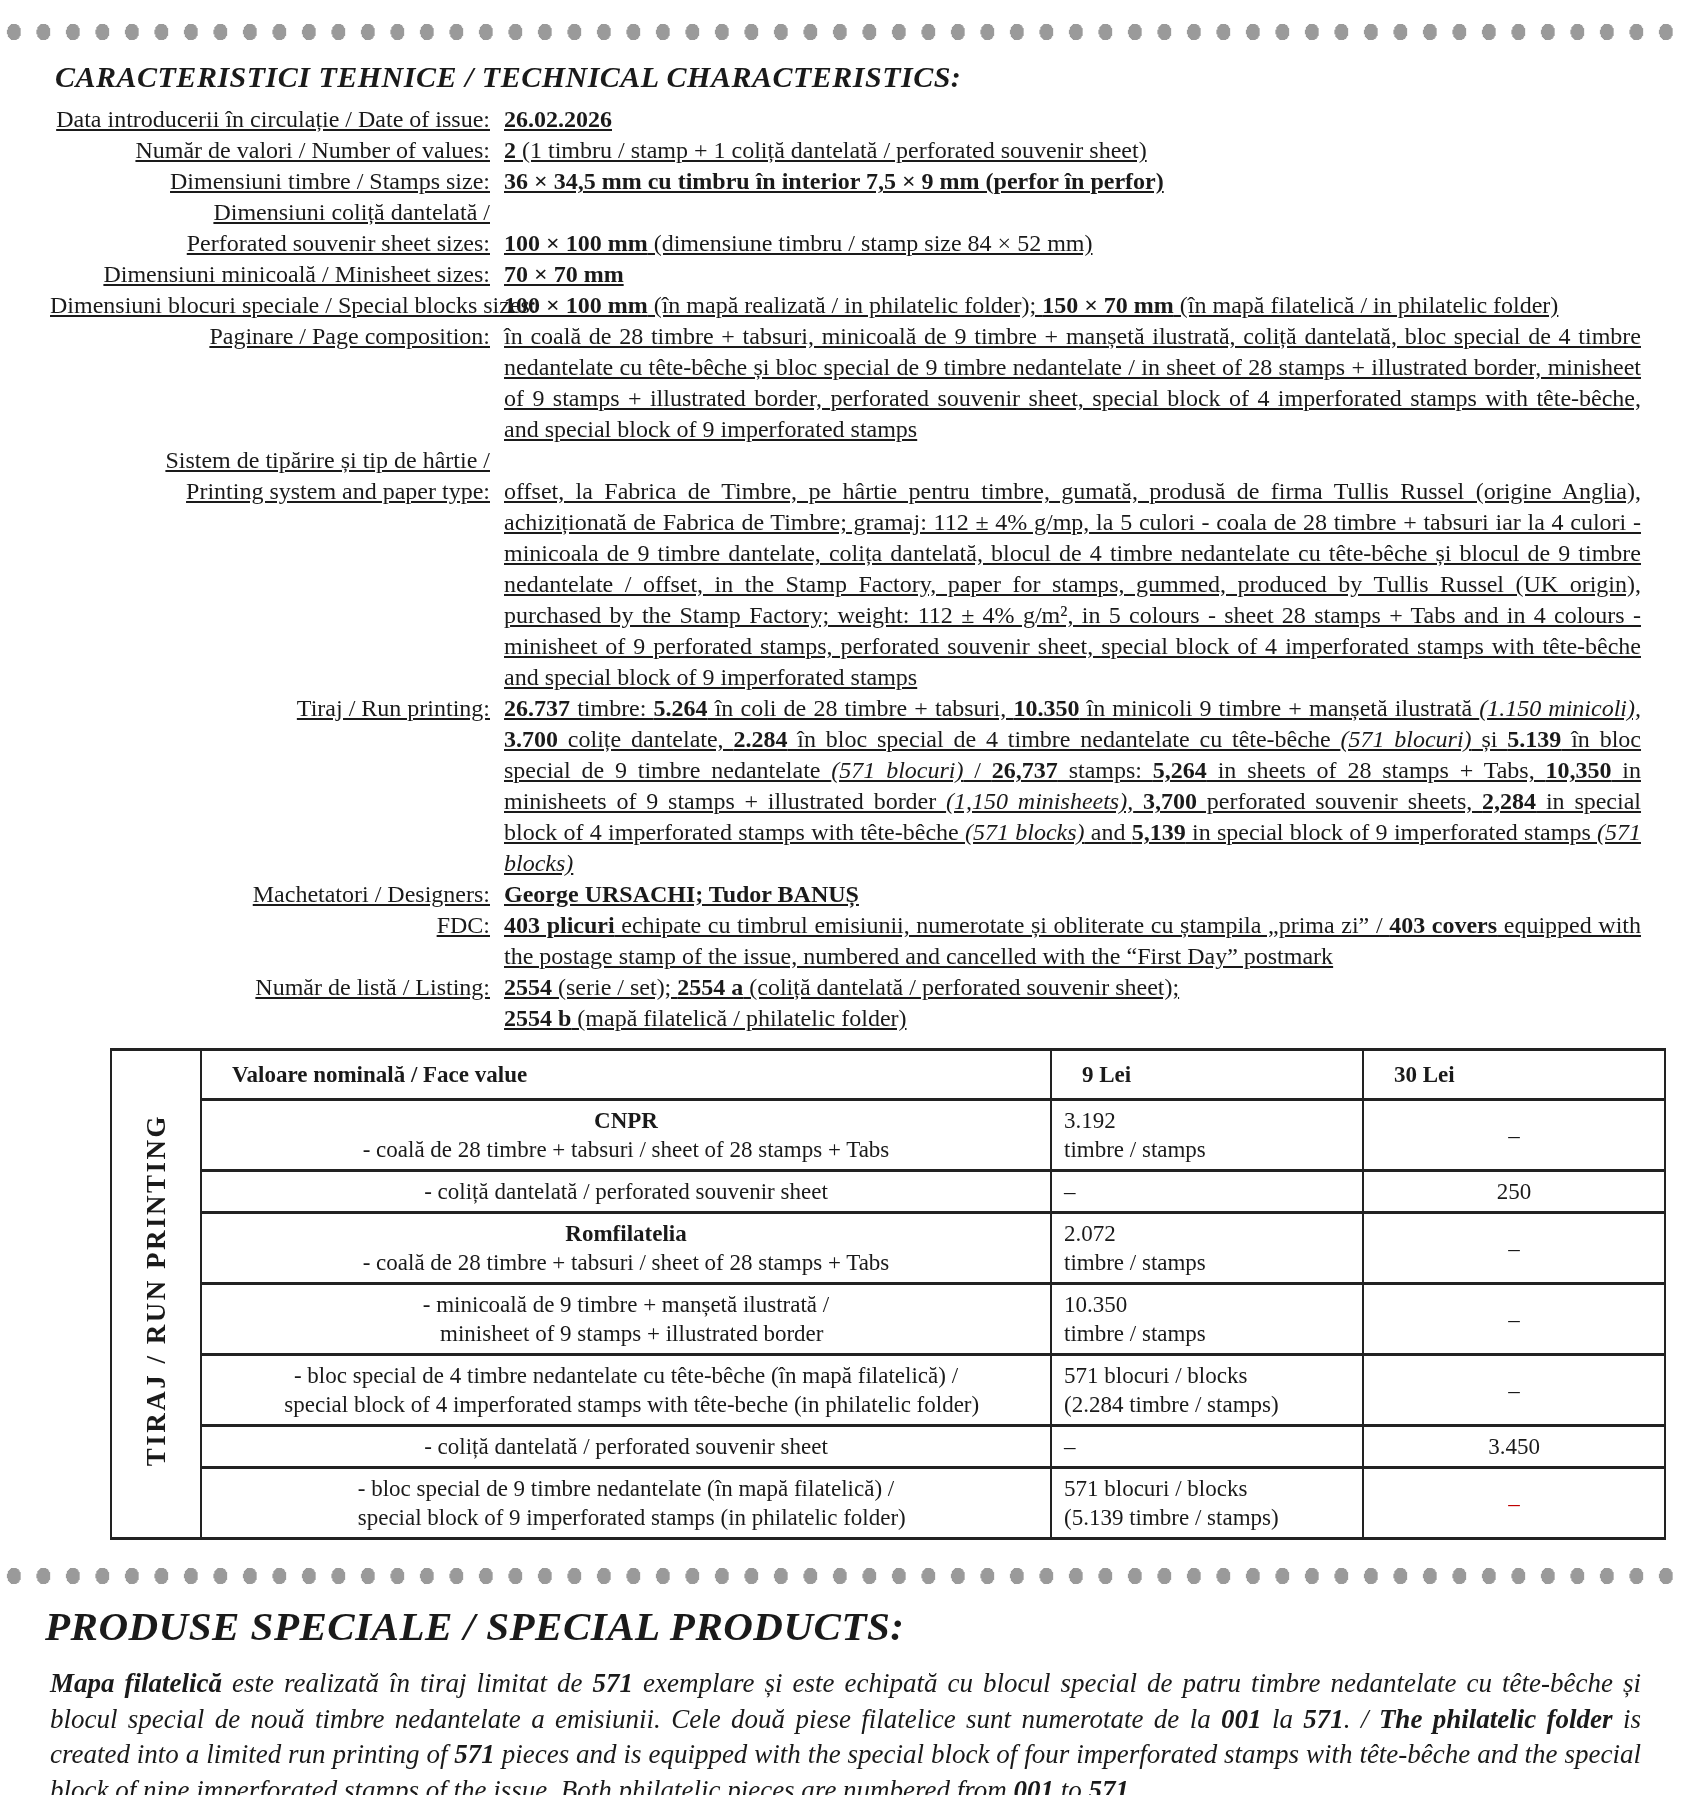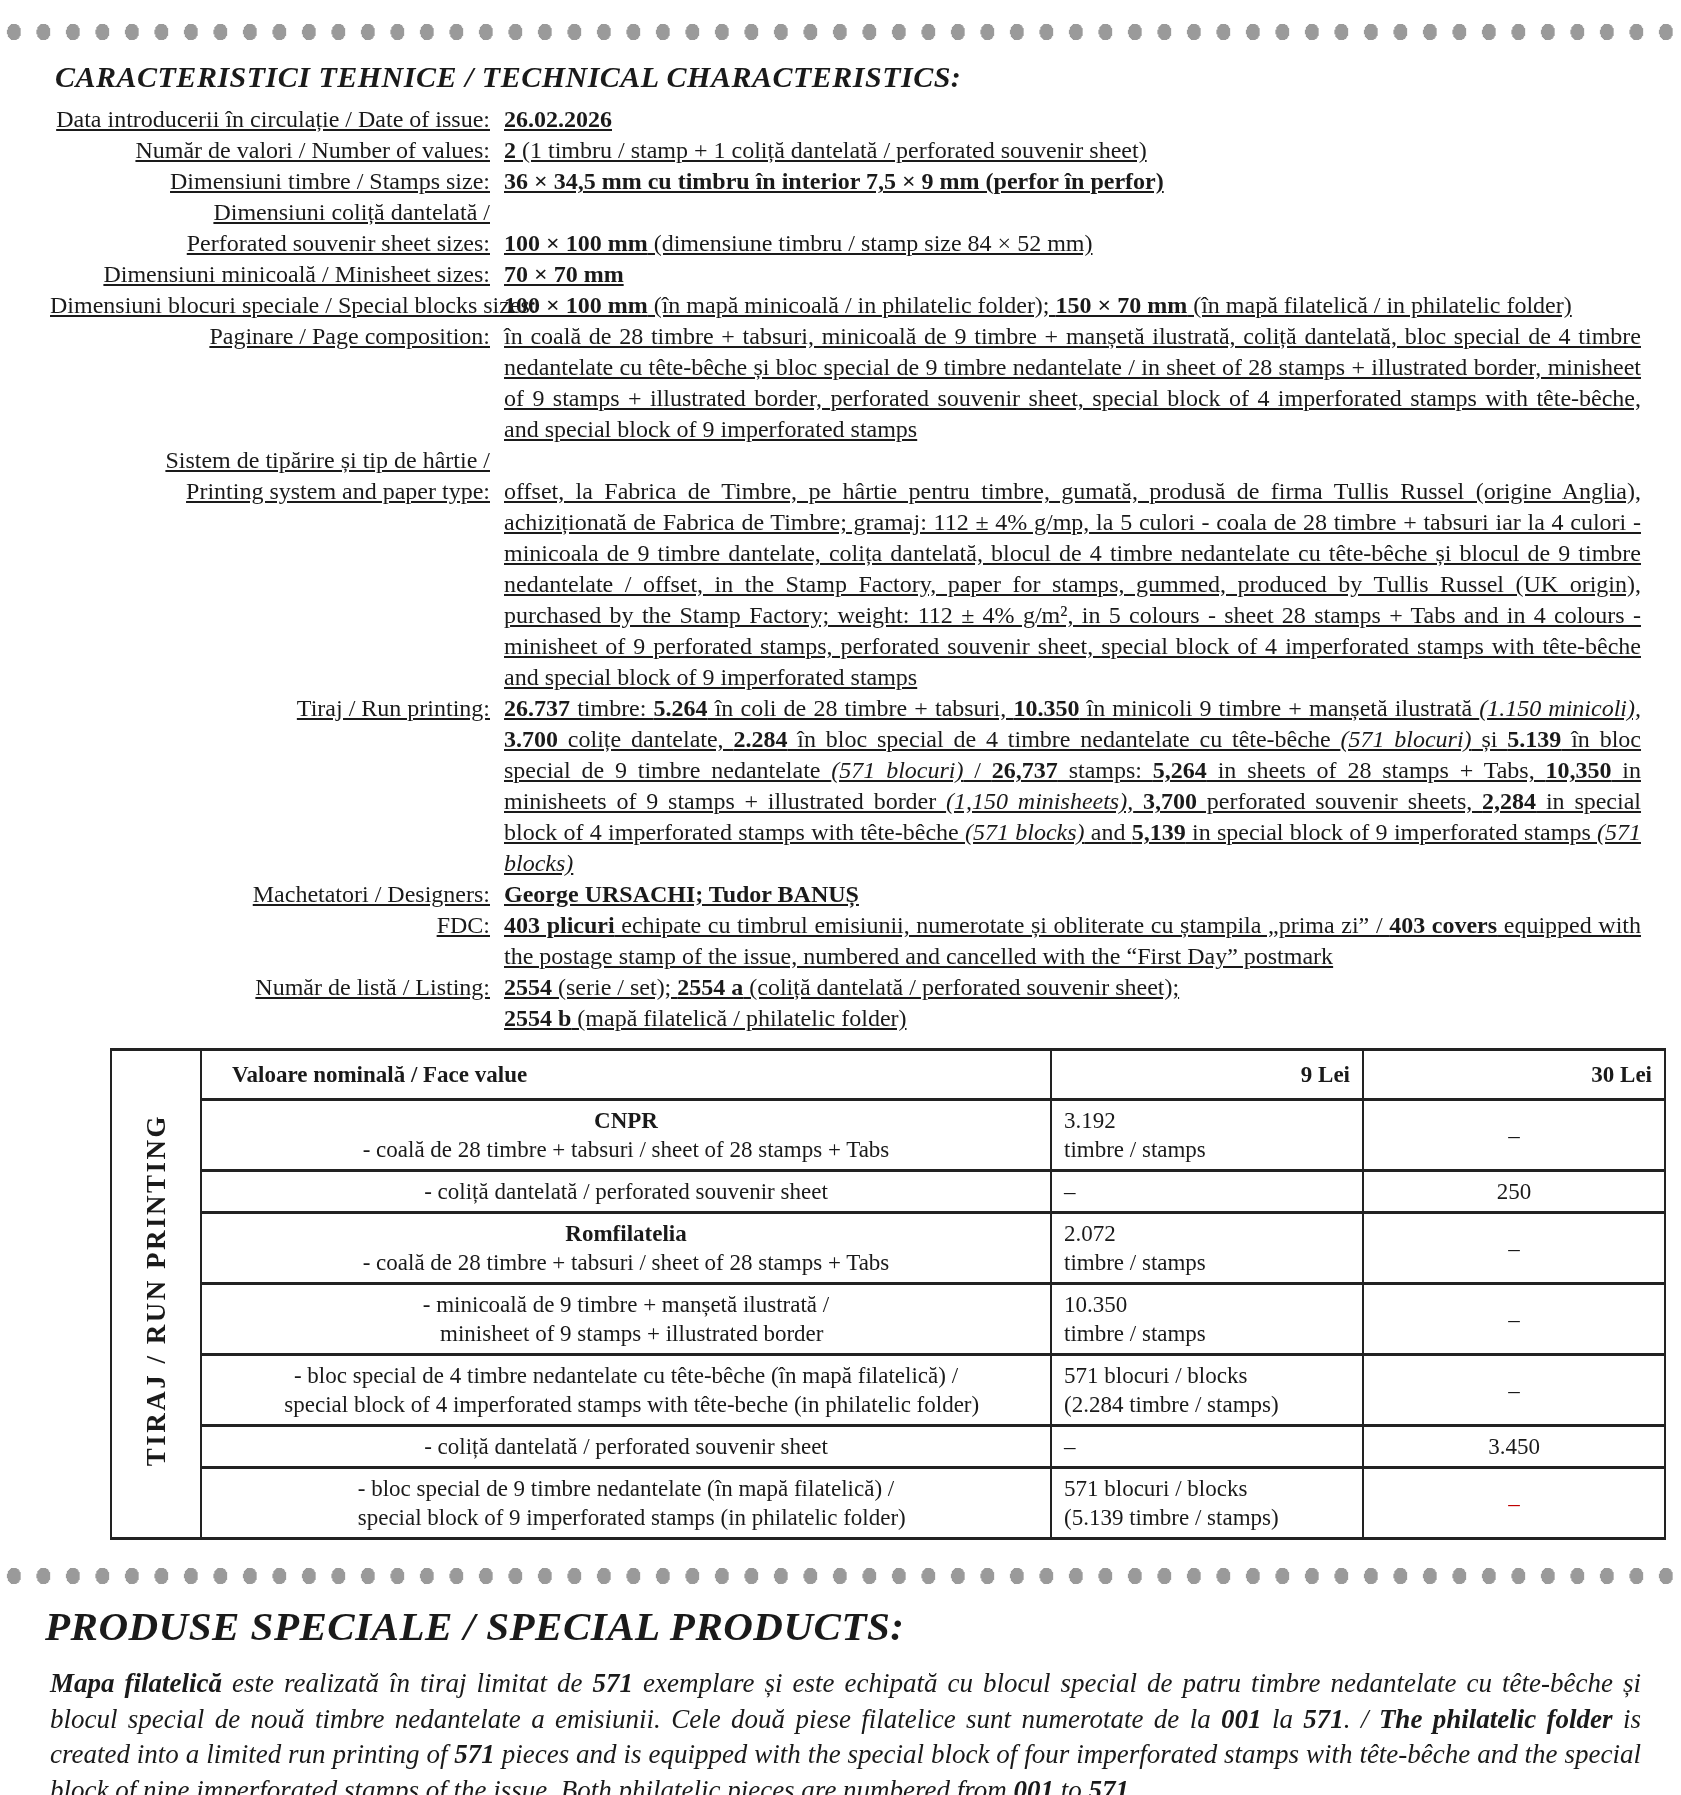--- a/index.html
+++ b/index.html
@@ -54,21 +54,21 @@
   }
   .vtext{
     writing-mode:vertical-rl;transform:rotate(180deg);
     font-weight:bold;font-size:27px;letter-spacing:2.5px;
     white-space:nowrap;display:inline-block;
   }
   th.lab{text-align:left;}
   .cell-lab{width:806px;text-align:center;}
   .cell-num{width:268px;}
   .cell-num30{width:258px;text-align:center;}
-  th.num{text-align:right;}
+  th.num{text-align:left;}
   table.runtable th{font-weight:bold;padding-top:9px;padding-bottom:9px;padding-left:30px;}
   
   h2.special-title{
     margin:16px 42px 16px 45px;
     font-size:41px;font-weight:bold;font-style:italic;
     letter-spacing:0.5px;
   }
   .special-par{
     margin:0 40px 0 50px;
     font-size:27px;line-height:35.5px;
@@ -104,21 +104,21 @@
       <div class="field-row">
         <div class="field-label">Perforated souvenir sheet sizes:</div>
         <div class="field-value"><span class="b">100 × 100 mm</span><span> (dimensiune timbru / stamp size 84 × 52 mm)</span></div>
       </div>
       <div class="field-row">
         <div class="field-label">Dimensiuni minicoală / Minisheet sizes:</div>
         <div class="field-value"><span class="b">70 × 70 mm</span></div>
       </div>
       <div class="field-row">
         <div class="field-label">Dimensiuni blocuri speciale / Special blocks sizes:</div>
-        <div class="field-value"><span class="b">100 × 100 mm</span><span> (în mapă minicoală / in philatelic folder); </span><span class="b">150 × 70 mm</span><span> (în mapă filatelică / in philatelic folder)</span></div>
+        <div class="field-value"><span class="b">100 × 100 mm</span><span> (în mapă realizată / in philatelic folder); </span><span class="b">150 × 70 mm</span><span> (în mapă filatelică / in philatelic folder)</span></div>
       </div>
       <div class="field-row">
         <div class="field-label">Paginare / Page composition:</div>
         <div class="field-value"><span>în coală de 28 timbre + tabsuri, minicoală de 9 timbre + manșetă ilustrată, coliță dantelată, bloc special de 4 timbre nedantelate cu tête-bêche și bloc special de 9 timbre nedantelate / in sheet of 28 stamps + illustrated border, minisheet of 9 stamps + illustrated border, perforated souvenir sheet, special block of 4 imperforated stamps with tête-bêche, and special block of 9 imperforated stamps</span></div>
       </div>
       <div class="field-row">
         <div class="field-label">Sistem de tipărire și tip de hârtie /</div>
         <div class="field-value"></div>
       </div>
       <div class="field-row">

